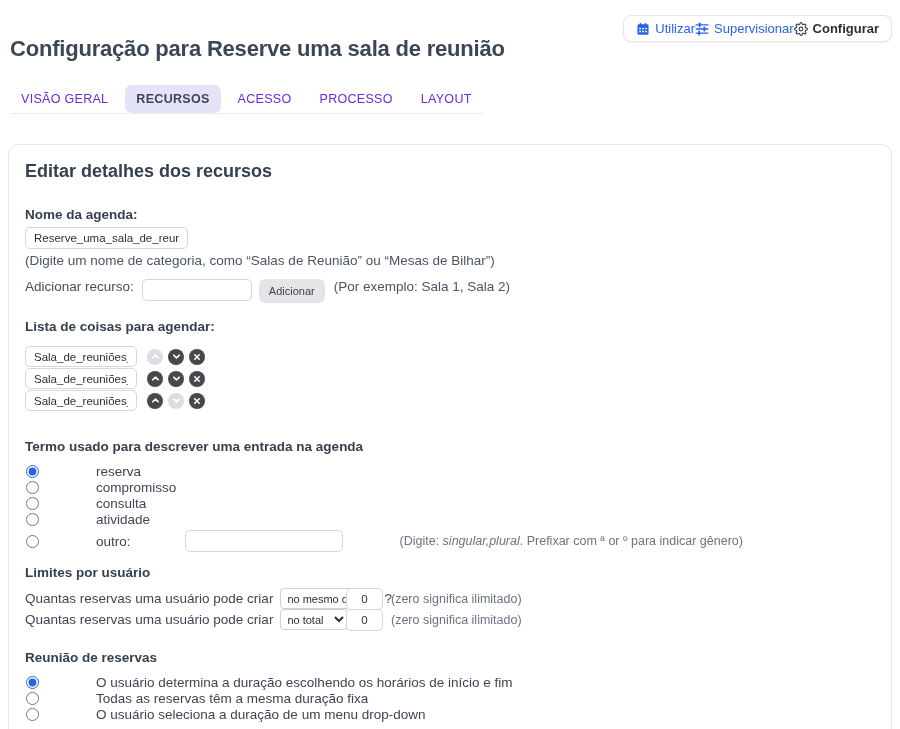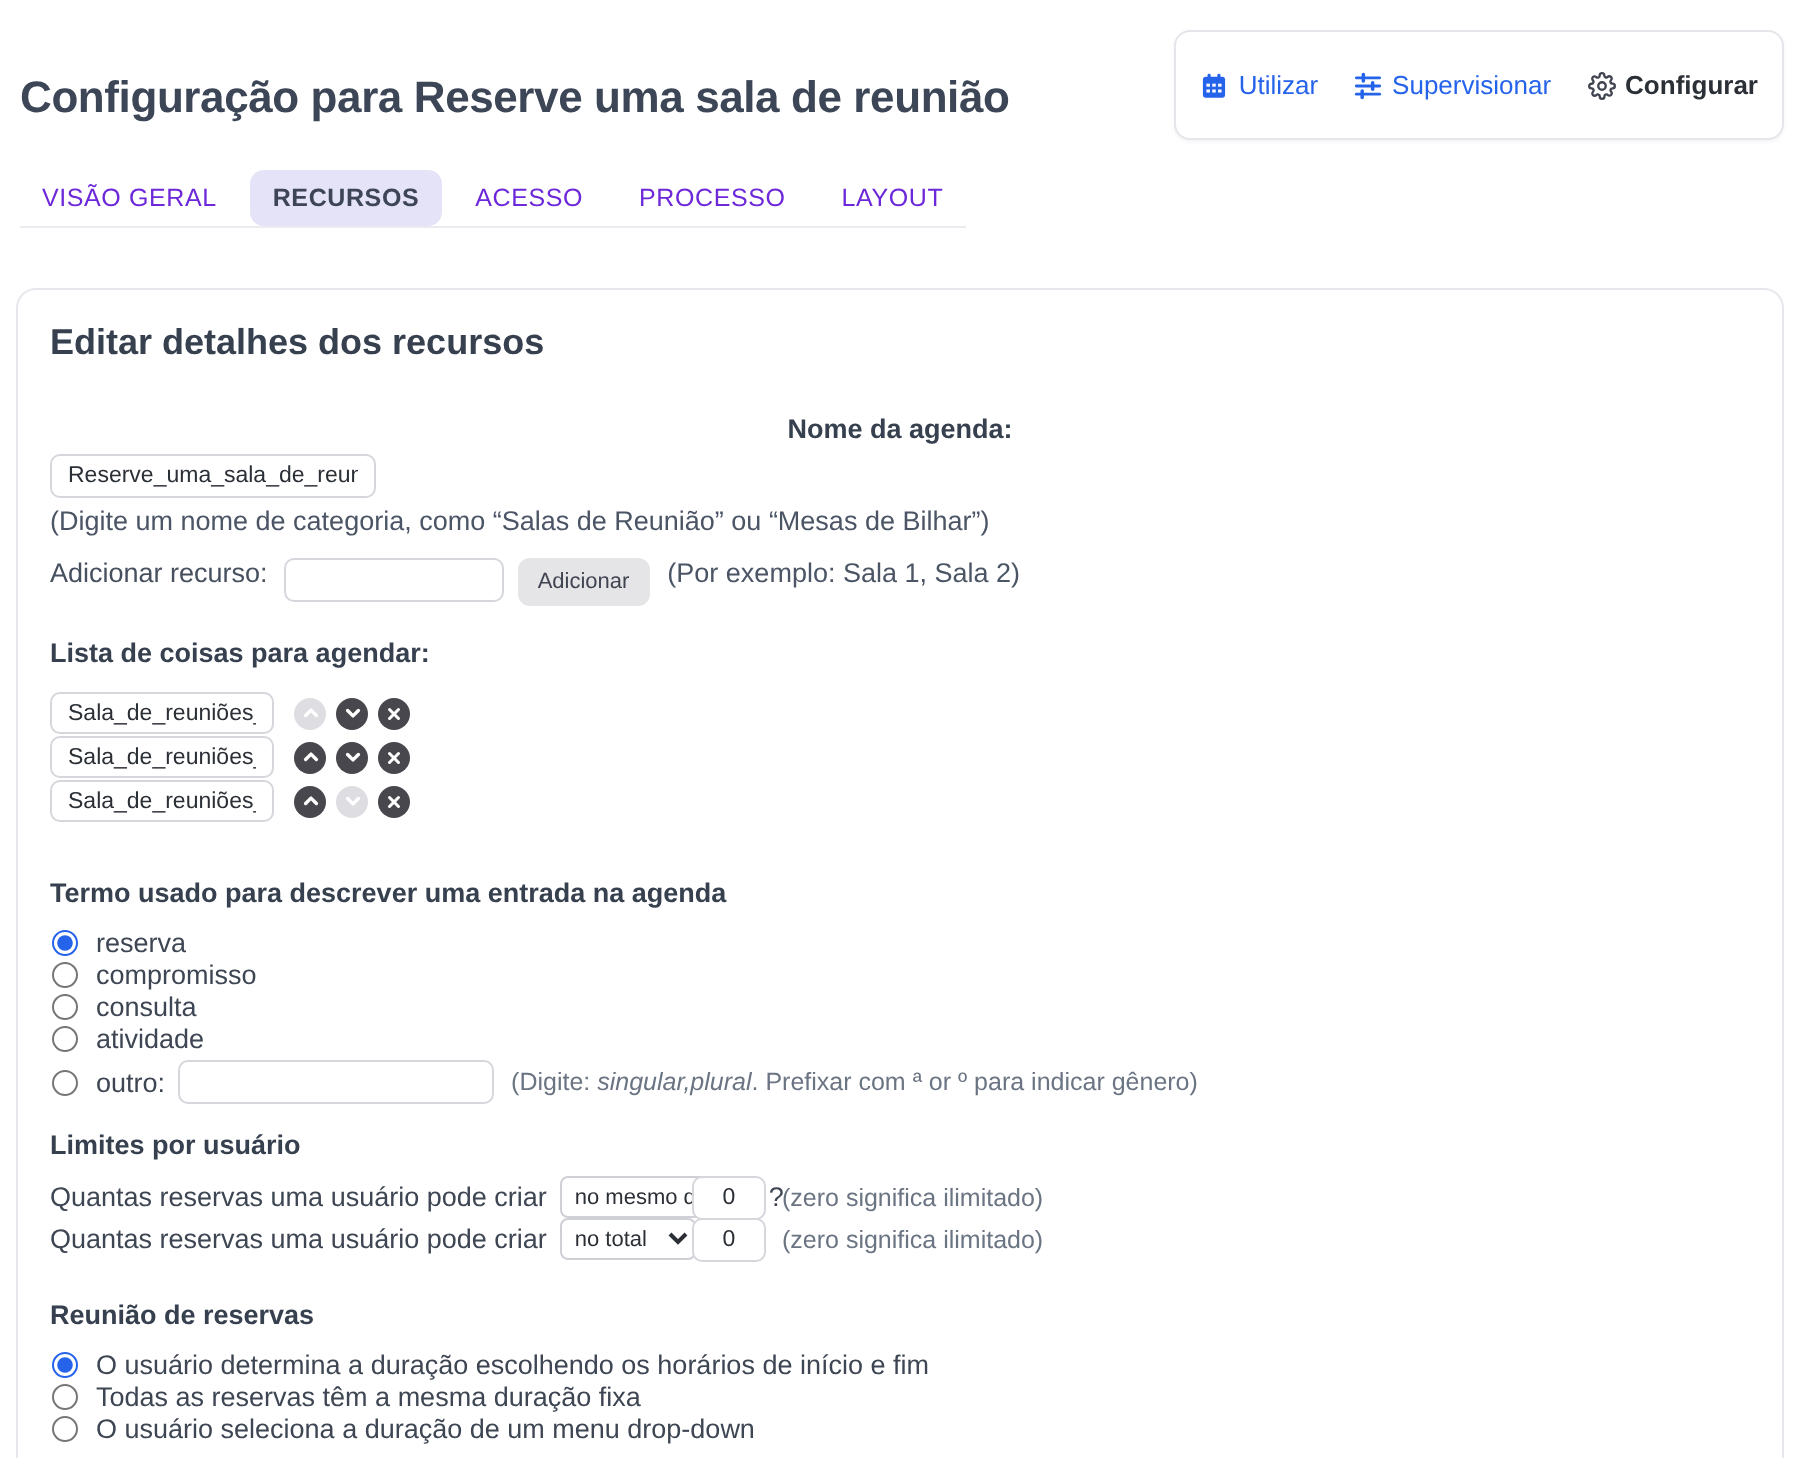--- a/index.html
+++ b/index.html
@@ -8,23 +8,23 @@
     font-family: "Liberation Sans", sans-serif;
     background: #ffffff;
     color: #46505e;
     position: relative;
     overflow: hidden;
   }
 
   
   .toolbar {
     position: absolute; top: 15px; right: 8px;
-    display: flex; align-items: center; gap: 18px;
+    display: flex; align-items: center; 
     border: 1px solid #e5e5ea; border-radius: 8px;
-    background: #fff; padding: 19px 12px;
+    background: #fff; padding: 5px 12px;
     box-shadow: 0 1px 2px rgba(0,0,0,.05);
   }
   .toolbar-item { display: flex; align-items: center; gap: 5px; font-size: 13px; color: #2563eb; cursor: pointer; }
   .toolbar-item.active { color: #2b2f36; font-weight: 700; }
   .toolbar-item svg { display: block; }
 
   
   .page-title {
     position: absolute; top: 36px; left: 10px;
     font-size: 22px; font-weight: 700; color: #3c4656;
@@ -59,21 +59,21 @@
   .hint-light  { font-size: 12.5px; color: #6b7482; }
 
   input[type="text"] {
     border: 1px solid #d6d6dc; border-radius: 5px;
     font-family: "Liberation Sans", sans-serif;
     font-size: 11.5px; color: #2b2f36; padding: 2px 8px; height: 22px;
     background: #fff; outline: none;
   }
 
   
-  .agenda-label { margin-top: 26px; text-align: center; }
+  .agenda-label { margin-top: 26px; }
   .agenda-input { margin-top: 4px; width: 163px; display: block; }
   .agenda-hint  { margin-top: 4px; line-height: 16px; }
 
   
   .add-row { margin-top: 10px; height: 24px; display: flex; }
   .add-input { width: 110px; margin-left: 8px; }
   .add-btn {
     margin-left: 7px; background: #e5e5e8; color: #3f4450;
     border: none; border-radius: 6px; font-family: "Liberation Sans", sans-serif;
     font-size: 11px; padding: 4px 10px; cursor: pointer;
@@ -90,21 +90,21 @@
     background: #47474d; display: inline-flex; align-items: center; justify-content: center;
     padding: 0; cursor: pointer; margin-left: 5px;
   }
   .circle-btn:first-of-type { margin-left: 10px; }
   .circle-btn[disabled] { background: #dddde2; cursor: default; }
   .circle-btn svg { display: block; }
 
   
   .term-label { margin-top: 28px; }
   .radio-rows { margin-top: 8px; }
-  .radio-row { display: flex; align-items: center; height: 16px; }
+  .radio-row { display: flex; align-items: center; height: 16px; gap: 48px; }
   .radio-row input[type="radio"] {
     width: 13px; height: 13px; margin: 0 9px 0 1px; accent-color: #2563eb; cursor: pointer;
   }
   .radio-row .radio-label { font-size: 13.5px; color: #3e4653; }
   .radio-row.other-row { height: 22px; margin-top: 3px; }
   .other-input { width: 158px; margin-left: 6px; height: 20px; }
   .other-hint { margin-left: 9px; }
 
   
   .limits-label { margin-top: 13px; }

